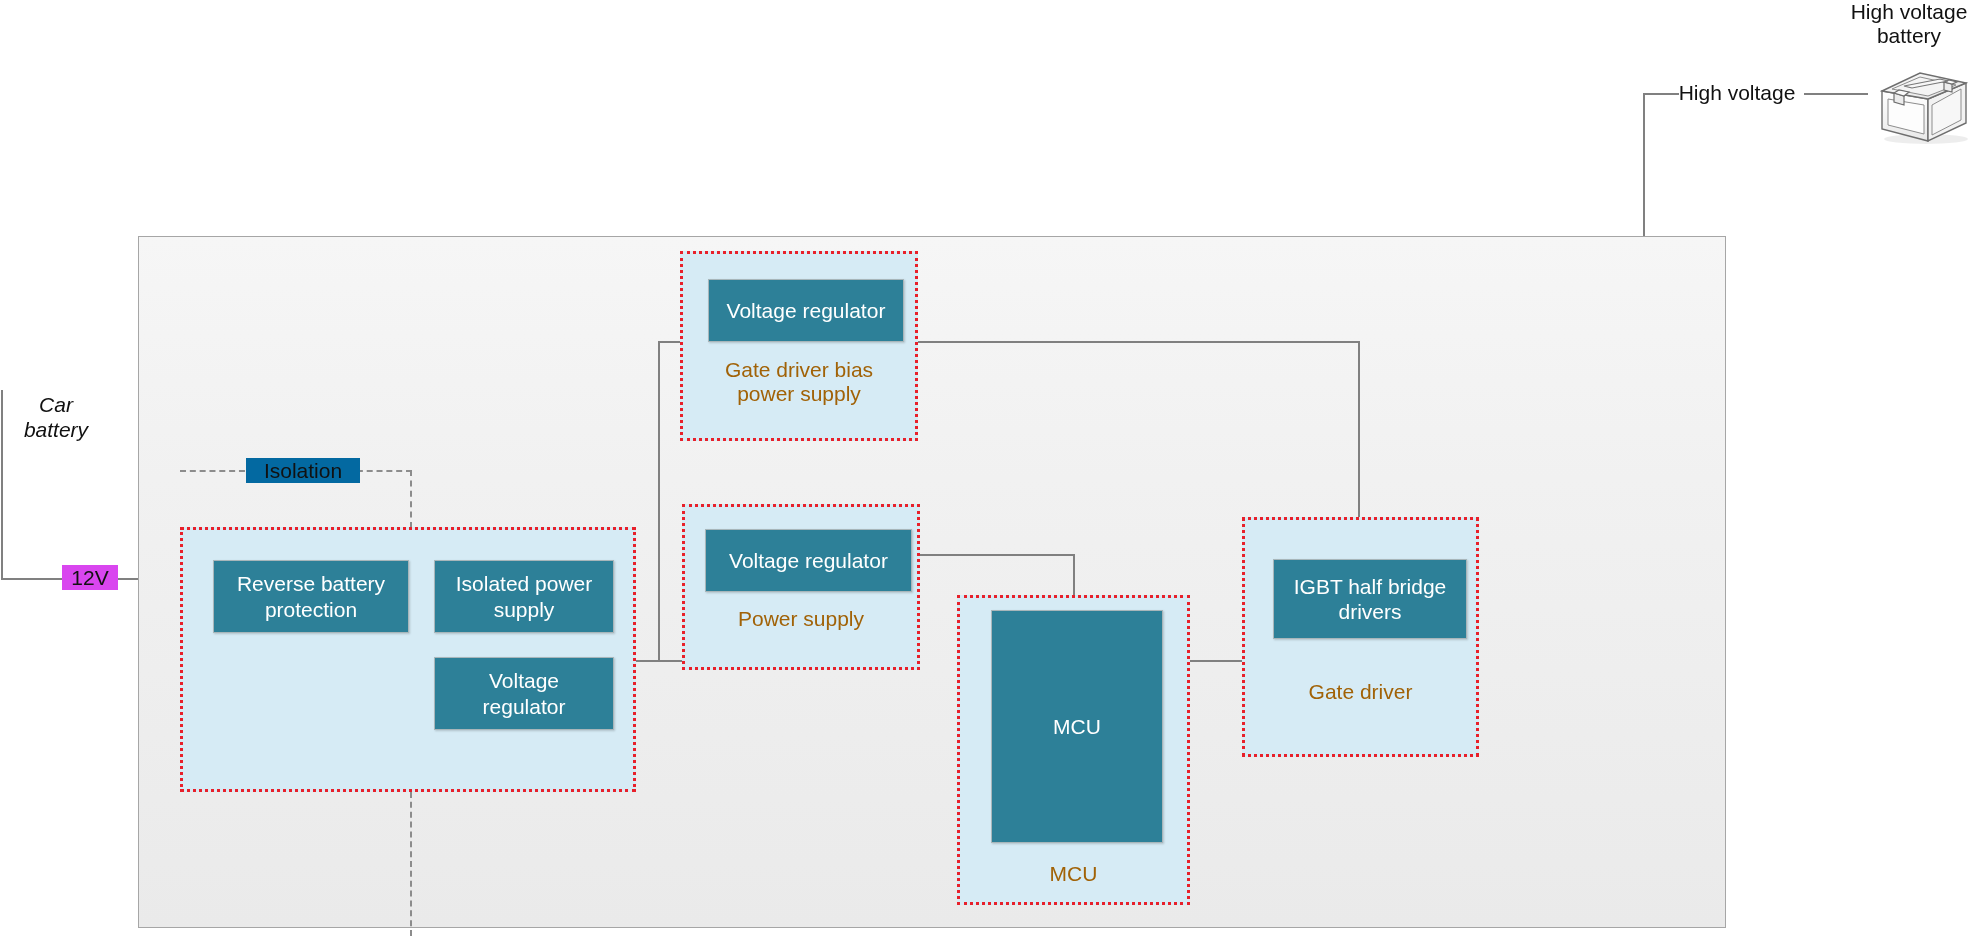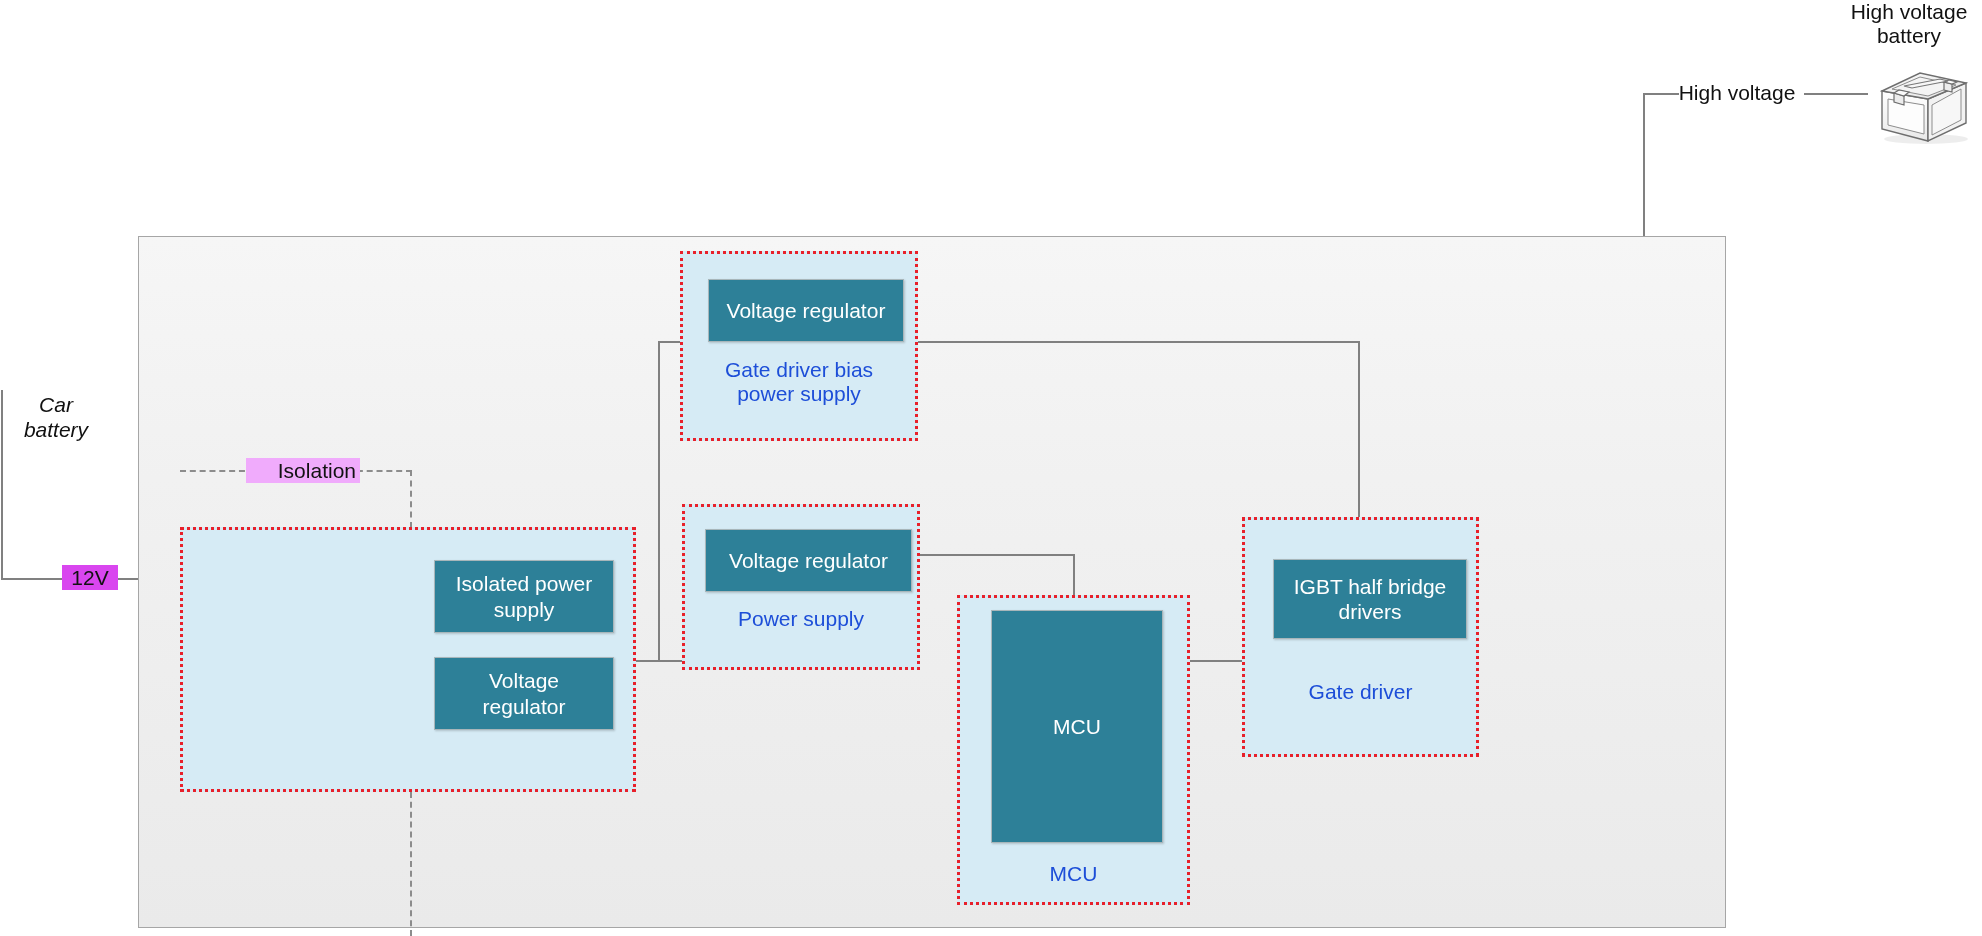--- a/index.html
+++ b/index.html
@@ -25,21 +25,21 @@
   .group{
     box-sizing:border-box;
     border:3px dotted #e8202a;
     background:#d6ebf5;
     text-decoration:underline;
   }
   .group-label{
     position:absolute;left:0;right:0;
     text-align:center;
     font-size:21px;
-    color:#1d4ed8;
+    color:#a16207;
     line-height:1.15;
   }
 
   
   .tealbox{
     position:absolute;
     background:#2d8098;
     border:1px solid #a8b6ba;
     color:#ffffff;
     font-size:21px;
@@ -58,21 +58,21 @@
 
   
   .iso{position:absolute;border-color:#8c8c8c;}
   .iso.h{border-top:2px dashed #8c8c8c;height:0;}
   .iso.v{border-left:2px dashed #8c8c8c;width:0;}
 
   .plain-label{
     position:absolute;font-size:21px;color:#111;line-height:1.2;text-align:center;
   }
   #isolation-label{
-    background:#f0abfc;padding:0 4px;white-space:nowrap;text-align:right;
+    background:#0369a1;padding:0 4px;white-space:nowrap;
   }
   #car-battery-label{white-space:nowrap;font-style:italic;}
   #hv-battery-label{white-space:nowrap;line-height:1.15;}
   #hv-label{background:#ffffff;padding:0 5px;white-space:nowrap;}
   #label-12v{background:#d946ef;padding:0 4px;white-space:nowrap;}
 </style>
 </head>
 <body>
 
 <div class="plain-label abs" id="car-battery-label" style="left:6px;top:392px;width:100px;">
@@ -148,20 +148,25 @@
 
 <div class="wire h abs" style="left:900px;top:341px;width:460px;"></div>
 <div class="wire v abs" style="left:1358px;top:341px;height:215px;"></div>
 
 <div class="wire h abs" style="left:908px;top:554px;width:167px;"></div>
 <div class="wire v abs" style="left:1073px;top:554px;height:55px;"></div>
 
 <div class="wire h abs" style="left:1190px;top:660px;width:52px;"></div>
 
 <div class="group abs" style="left:180px;top:527px;width:456px;height:265px;">
+  <div class="tealbox" style="left:30px;top:30px;width:196px;height:73px;">
+    <span>
+      <span>Reverse battery</span><br><span>protection</span>
+    </span>
+  </div>
   <div class="tealbox" style="left:251px;top:30px;width:180px;height:73px;">
     <span>
       <span>Isolated power</span><br><span>supply</span>
     </span>
   </div>
   <div class="tealbox" style="left:251px;top:127px;width:180px;height:73px;">
     <span>
       <span>Voltage</span><br><span>regulator</span>
     </span>
   </div>

